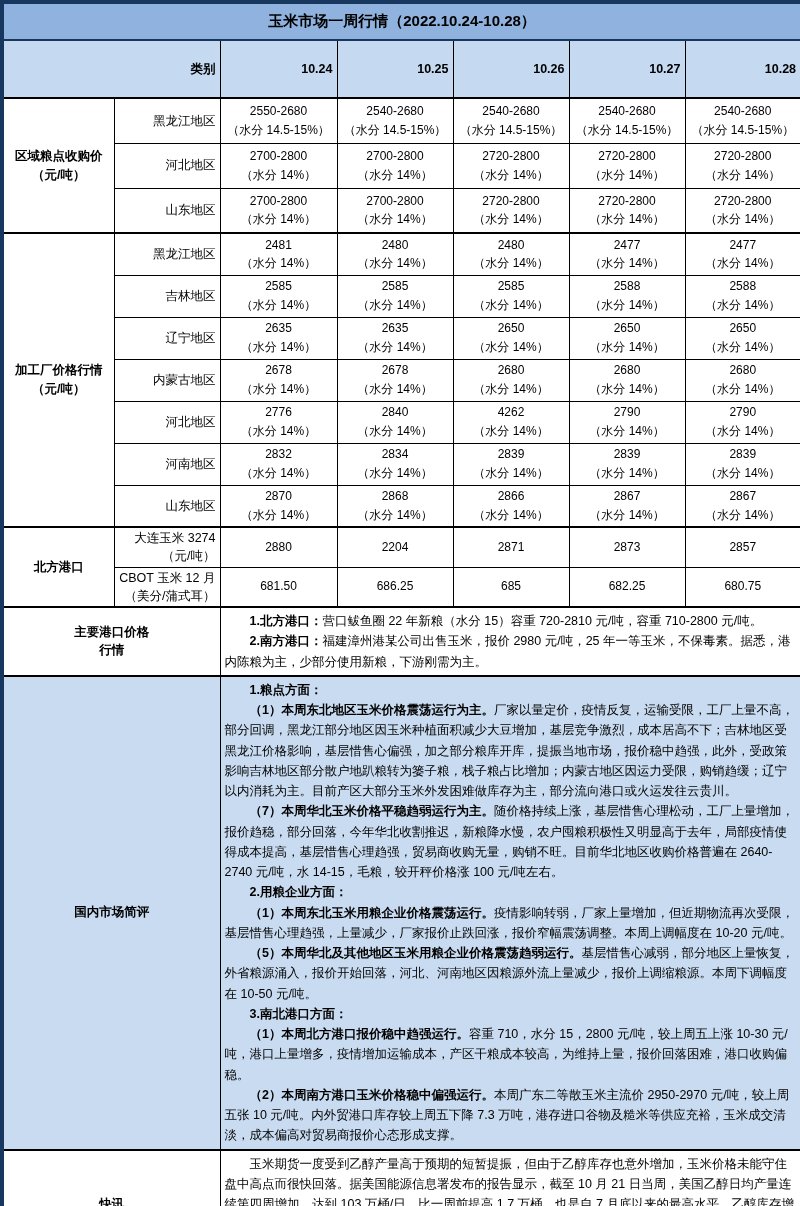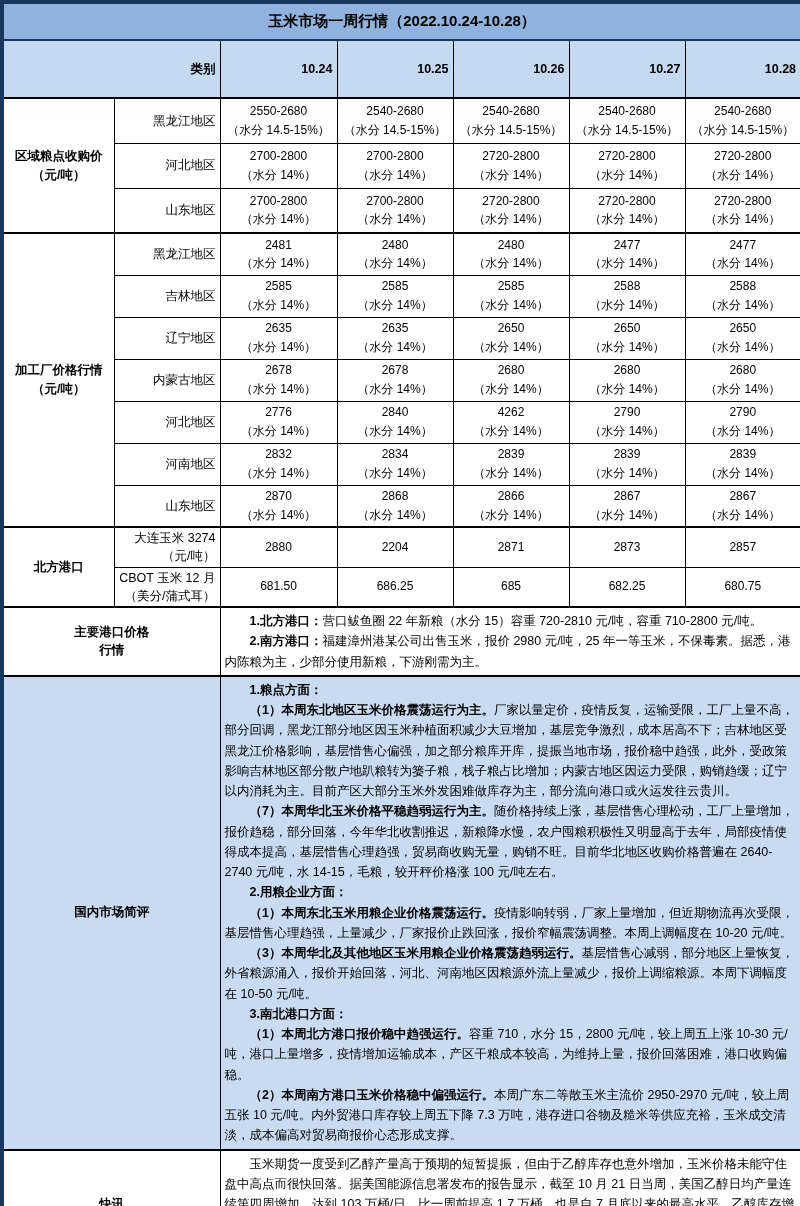--- a/index.html
+++ b/index.html
@@ -214,21 +214,21 @@
   </tr>
 
   <tr class="sep comment-row" style="height:410px;">
     <td class="lab" colspan="2">国内市场简评</td>
     <td class="txt" colspan="5">
       <p><b>1.粮点方面：</b><span></span></p>
       <p><b>（1）本周东北地区玉米价格震荡运行为主。</b><span>厂家以量定价，疫情反复，运输受限，工厂上量不高，部分回调，黑龙江部分地区因玉米种植面积减少大豆增加，基层竞争激烈，成本居高不下；吉林地区受黑龙江价格影响，基层惜售心偏强，加之部分粮库开库，提振当地市场，报价稳中趋强，此外，受政策影响吉林地区部分散户地趴粮转为篓子粮，栈子粮占比增加；内蒙古地区因运力受限，购销趋缓；辽宁以内消耗为主。目前产区大部分玉米外发困难做库存为主，部分流向港口或火运发往云贵川。</span></p>
       <p><b>（7）本周华北玉米价格平稳趋弱运行为主。</b><span>随价格持续上涨，基层惜售心理松动，工厂上量增加，报价趋稳，部分回落，今年华北收割推迟，新粮降水慢，农户囤粮积极性又明显高于去年，局部疫情使得成本提高，基层惜售心理趋强，贸易商收购无量，购销不旺。目前华北地区收购价格普遍在 2640-2740 元/吨，水 14-15，毛粮，较开秤价格涨 100 元/吨左右。</span></p>
       <p><b>2.用粮企业方面：</b><span></span></p>
       <p><b>（1）本周东北玉米用粮企业价格震荡运行。</b><span>疫情影响转弱，厂家上量增加，但近期物流再次受限，基层惜售心理趋强，上量减少，厂家报价止跌回涨，报价窄幅震荡调整。本周上调幅度在 10-20 元/吨。</span></p>
-      <p><b>（3）本周华北及其他地区玉米用粮企业价格震荡趋弱运行。</b><span>基层惜售心减弱，部分地区上量恢复，外省粮源涌入，报价开始回落，河北、河南地区因粮源外流上量减少，报价上调缩粮源。本周下调幅度在 10-50 元/吨。</span></p>
+      <p><b>（5）本周华北及其他地区玉米用粮企业价格震荡趋弱运行。</b><span>基层惜售心减弱，部分地区上量恢复，外省粮源涌入，报价开始回落，河北、河南地区因粮源外流上量减少，报价上调缩粮源。本周下调幅度在 10-50 元/吨。</span></p>
       <p><b>3.南北港口方面：</b><span></span></p>
       <p><b>（1）本周北方港口报价稳中趋强运行。</b><span>容重 710，水分 15，2800 元/吨，较上周五上涨 10-30 元/吨，港口上量增多，疫情增加运输成本，产区干粮成本较高，为维持上量，报价回落困难，港口收购偏稳。</span></p>
       <p><b>（2）本周南方港口玉米价格稳中偏强运行。</b><span>本周广东二等散玉米主流价 2950-2970 元/吨，较上周五张 10 元/吨。内外贸港口库存较上周五下降 7.3 万吨，港存进口谷物及糙米等供应充裕，玉米成交清淡，成本偏高对贸易商报价心态形成支撑。</span></p>
     </td>
   </tr>
 
   <tr class="sep" style="height:101px;">
     <td class="lab" colspan="2">快讯</td>
     <td class="txt" colspan="5">
       <p>玉米期货一度受到乙醇产量高于预期的短暂提振，但由于乙醇库存也意外增加，玉米价格未能守住盘中高点而很快回落。据美国能源信息署发布的报告显示，截至 10 月 21 日当周，美国乙醇日均产量连续第四周增加，达到 103 万桶/日，比一周前提高 1.7 万桶，也是自 7 月底以来的最高水平。乙醇库存增至 2229 万桶，超过了市场预期。美国农业部将于周四发布周度出口销售数据。分析师猜测，截至 10 月 20 日当周的玉米出口销售数量可能在 30 到 65 万吨，相比之下，一周前为 40.83 万吨。</p>

